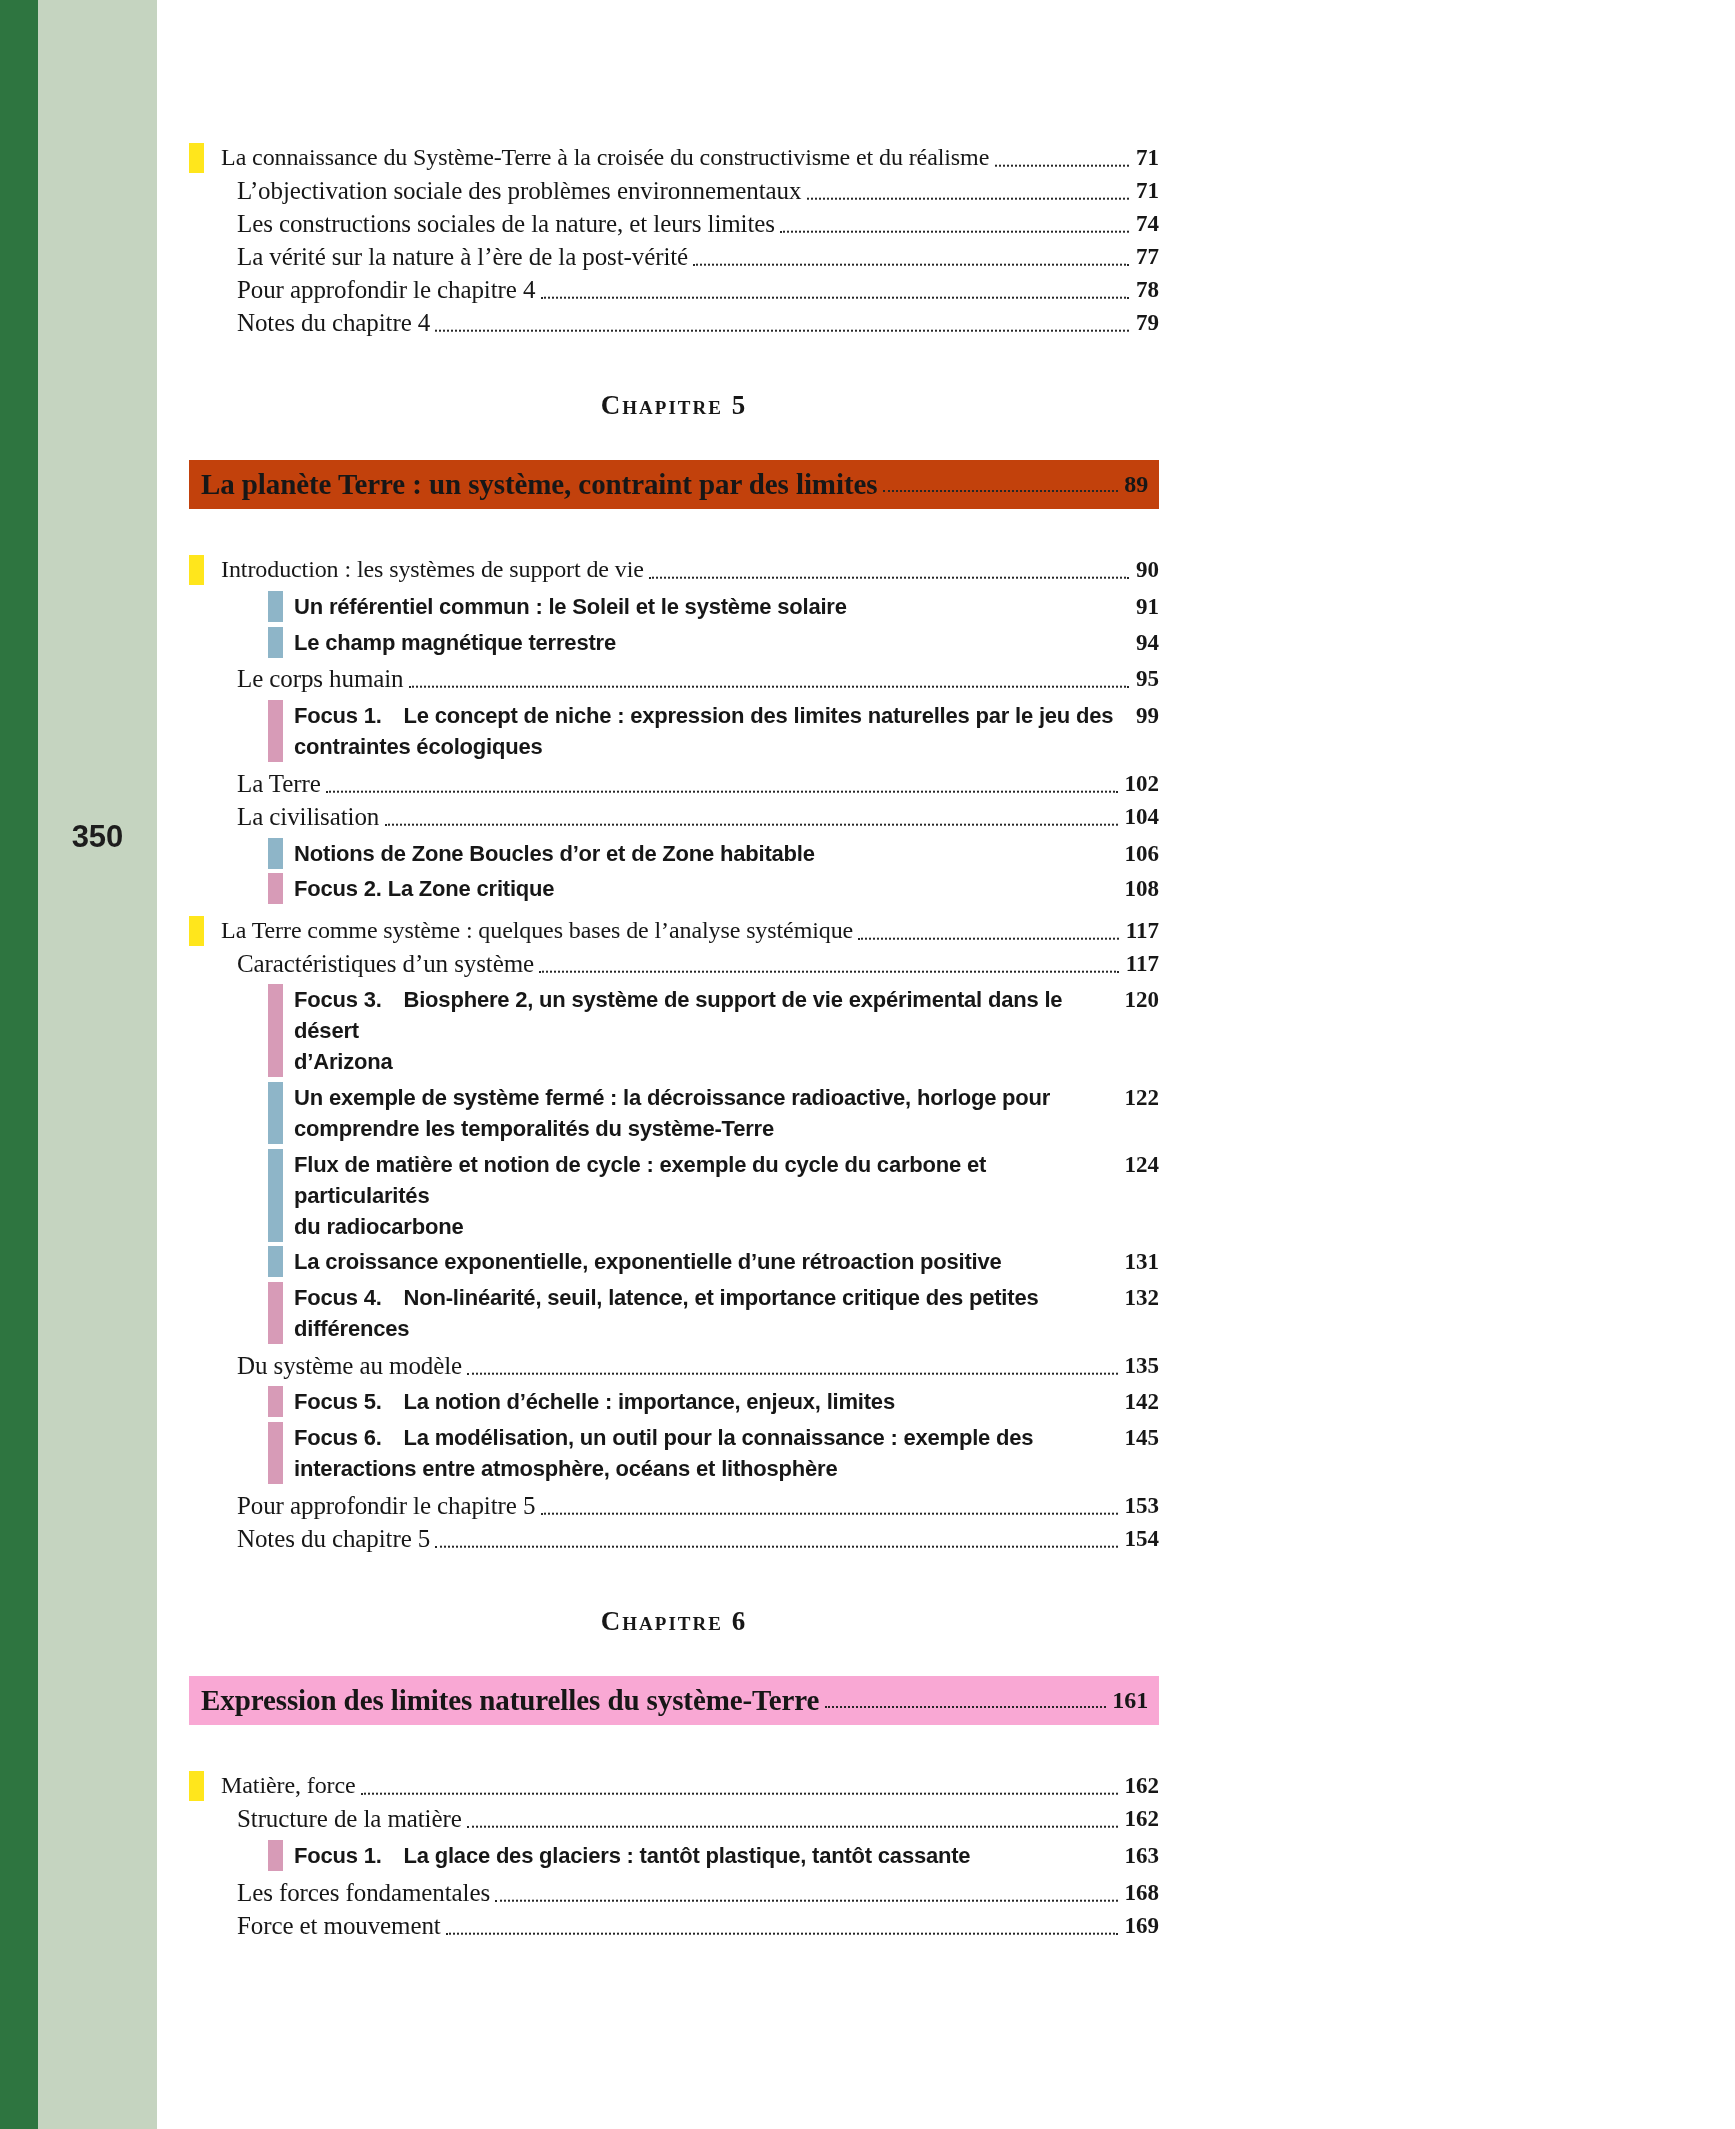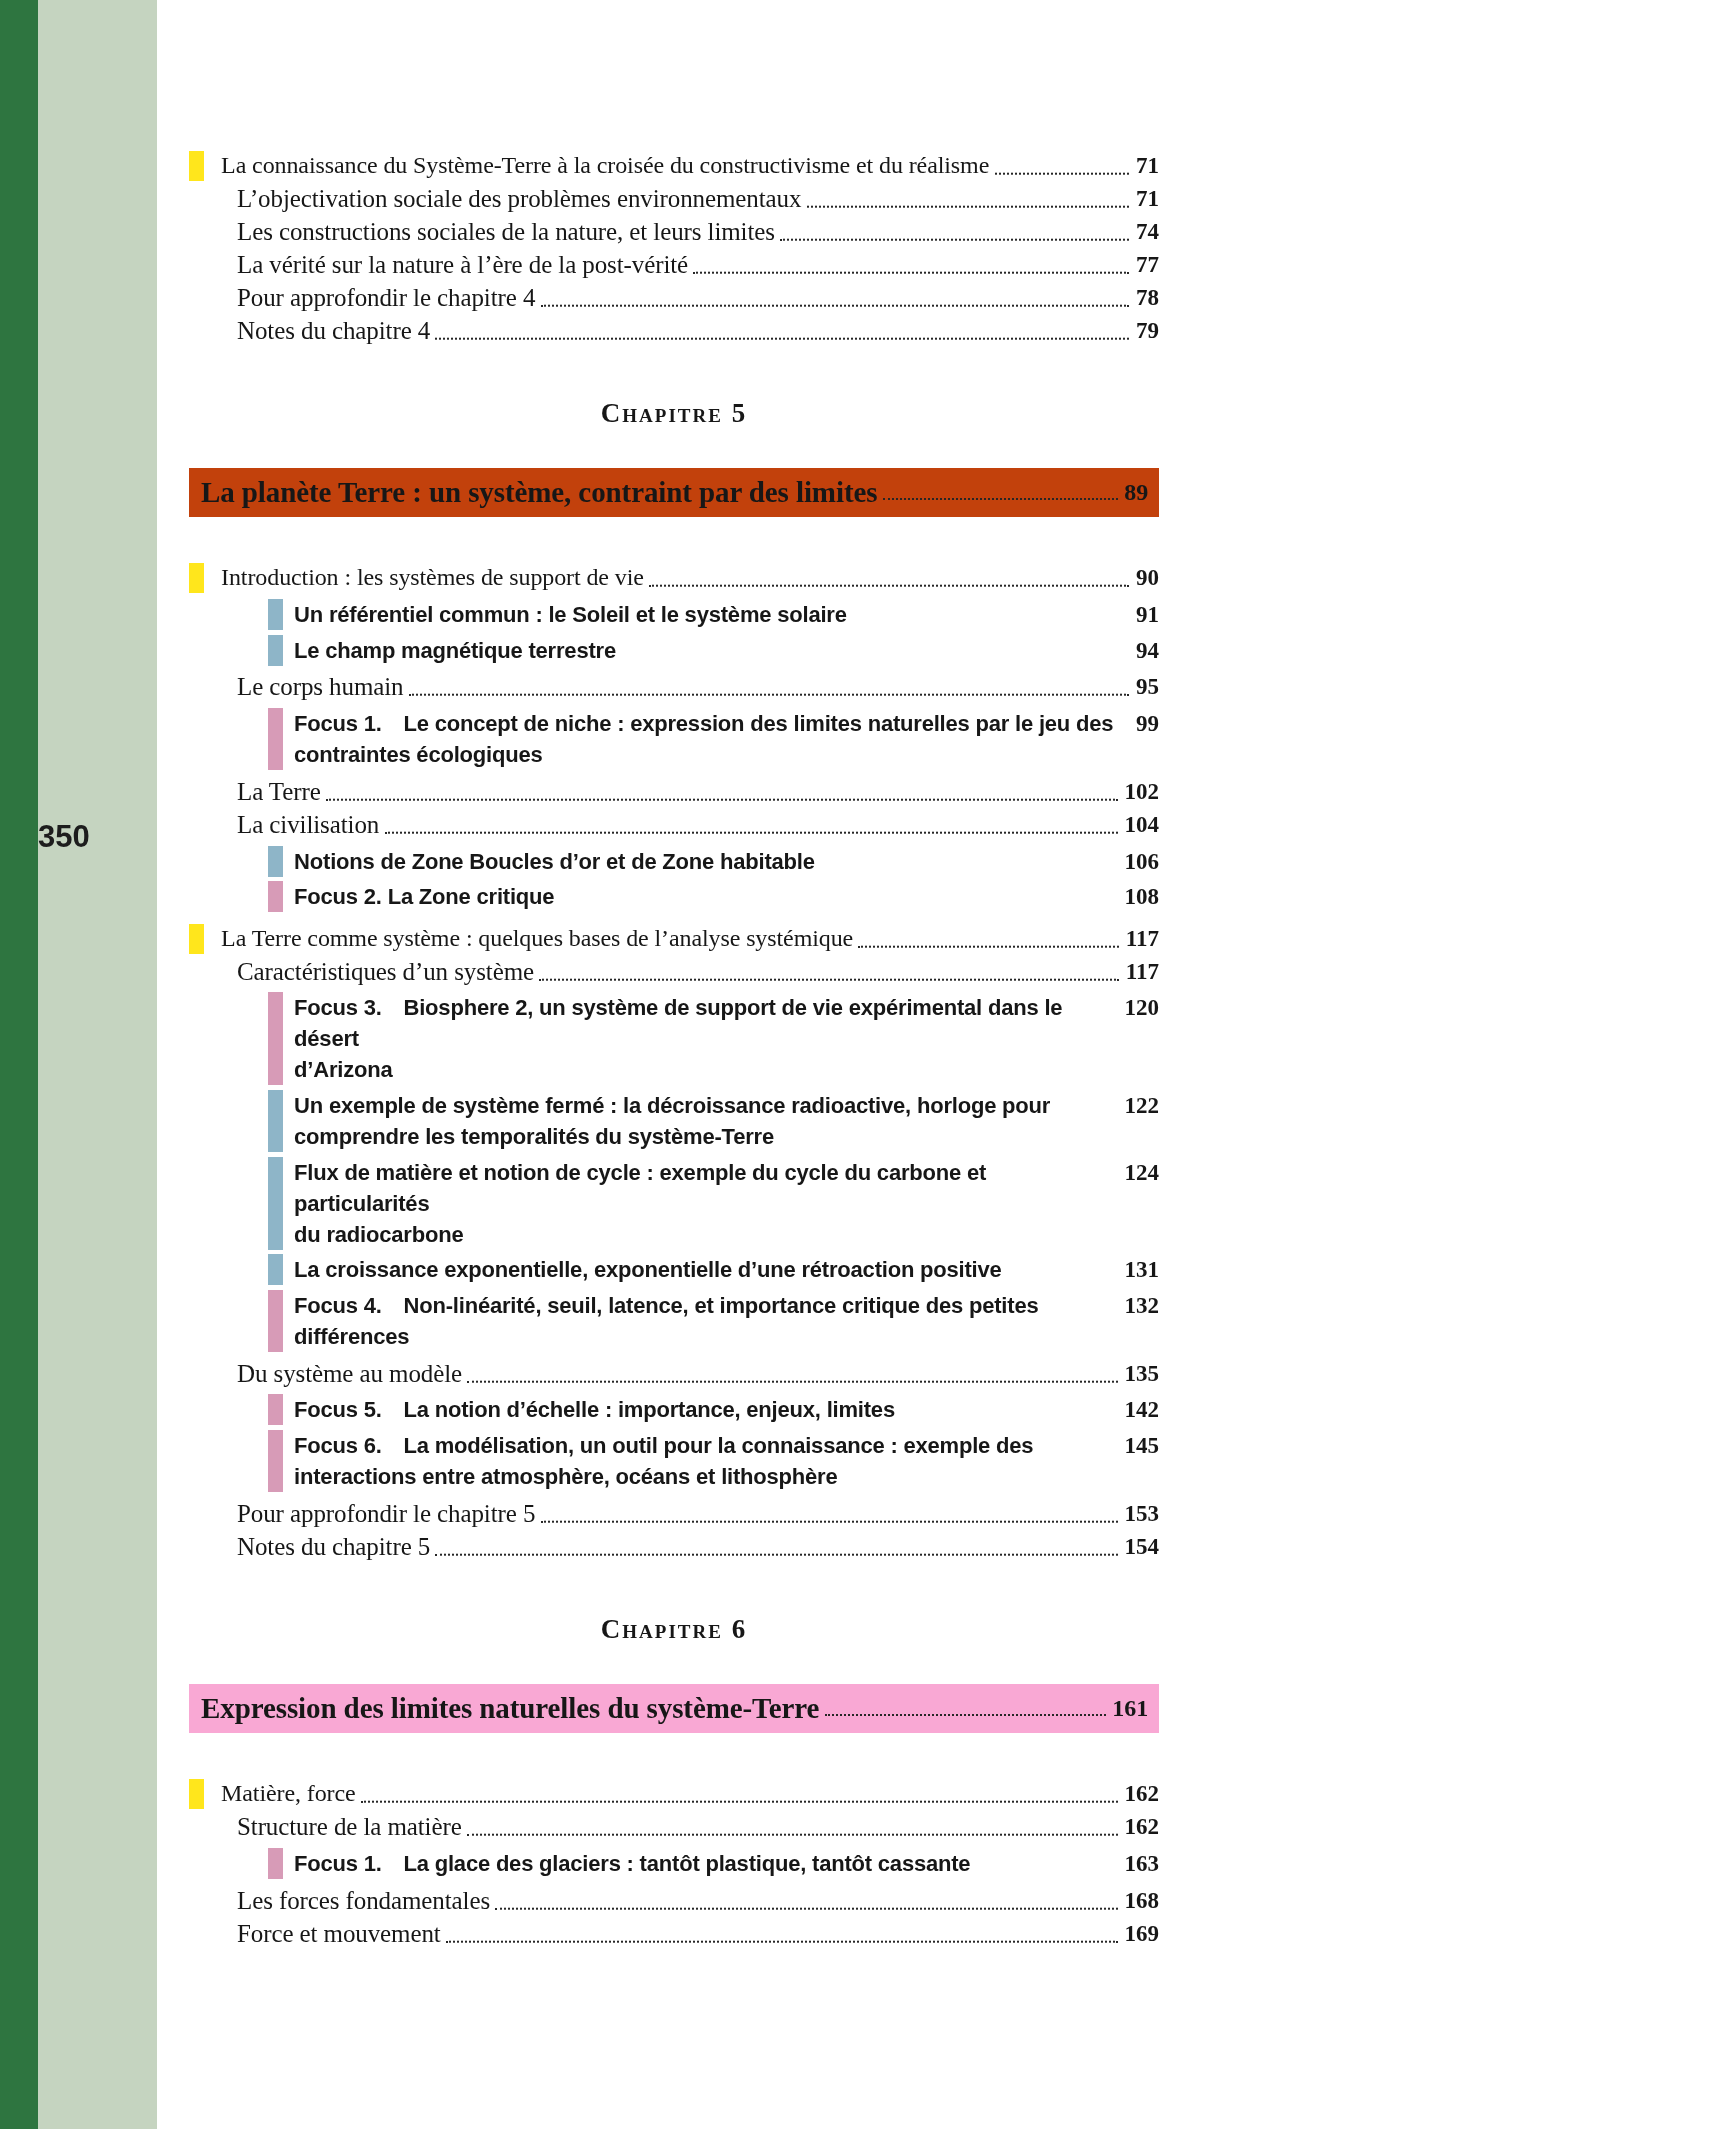--- a/index.html
+++ b/index.html
@@ -3,24 +3,24 @@
 <meta charset="utf-8">
 <style>
   html,body{margin:0;padding:0;}
   body{
     width:1735px;height:2129px;position:relative;background:#ffffff;
     font-family:"Liberation Serif", serif;color:#171717;overflow:hidden;
   }
   .stripe-dark{position:absolute;left:0;top:0;width:38px;height:2129px;}
   .stripe-light{position:absolute;left:38px;top:0;width:119px;height:2129px;}
   .page-label{
-    position:absolute;left:38px;top:819px;width:119px;
+    position:absolute;left:38px;top:819px;width:119px;text-align:center;
     font-family:"Liberation Sans", sans-serif;font-weight:600;font-size:31px;color:#1d1d1d;
   }
-  .content{position:absolute;left:189px;top:12px;width:970px;padding-top:137px;}
+  .content{position:absolute;left:189px;top:4px;width:970px;padding-top:137px;}
 
   .entry{display:flex;}
   .entry .text{white-space:pre-line;}
 
   .part .marker{width:14.7px;height:30px;flex:none;margin:2px 17.4px 0 0;}
   .part .text{font-size:24px;line-height:33px;letter-spacing:-0.1px;}
   .part.part-spaced{margin-top:9.4px;}
 
   .sub{padding-left:48px;}
   .sub .text{font-size:25px;line-height:33px;letter-spacing:-0.1px;}

